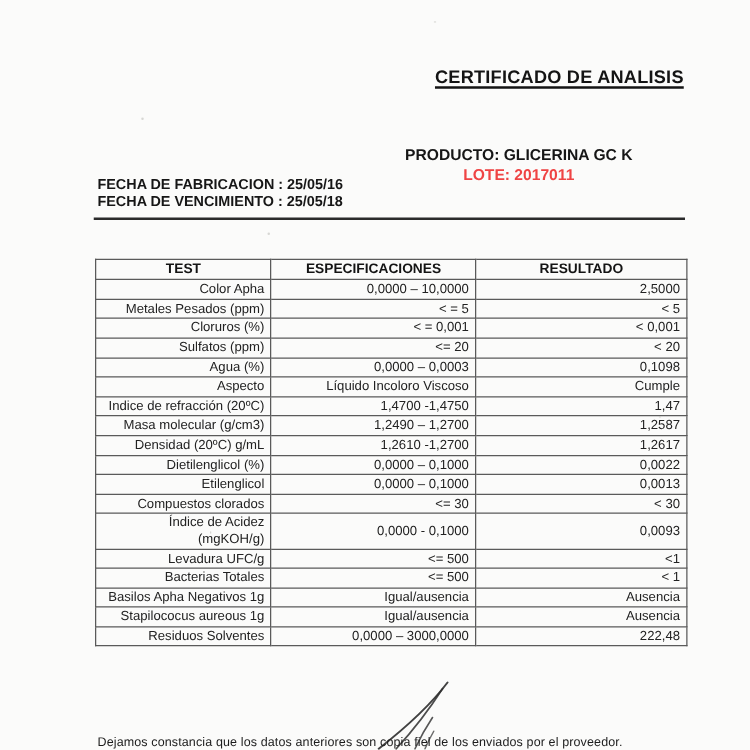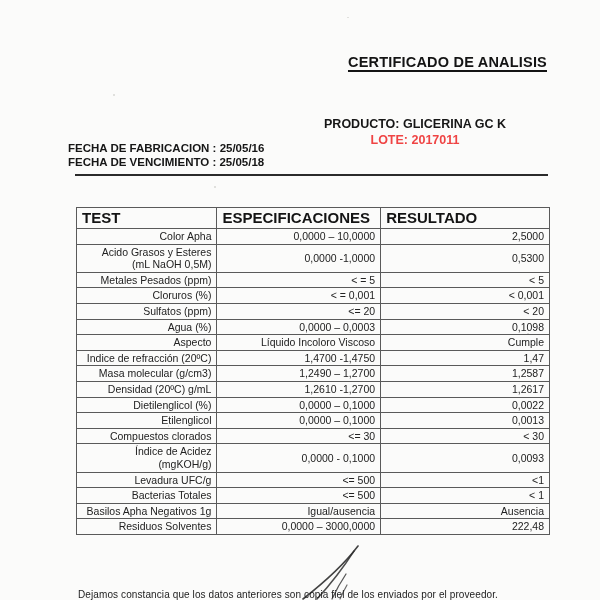--- a/index.html
+++ b/index.html
@@ -24,21 +24,21 @@
     color: #141414;
   }
   .product-block {
     position: absolute;
     top: 97px; left: 305px; width: 220px;
     text-align: center;
   }
   .product-line { font-size: 12.5px; font-weight: bold; color: #161616; margin-top: 20px; }
   .lote-line { font-size: 12.5px; font-weight: bold; color: #ef4444; margin-top: 2px; }
 
-  .dates-block { position: absolute; top: 141px; left: 68px; }
+  .dates-block { position: absolute; top: 141px; left: 78px; }
   .date-line { font-size: 11.5px; font-weight: bold; color: #161616; line-height: 14px; }
 
   .rule {
     position: absolute;
     top: 174px; left: 75px; width: 473px; height: 2px;
     background: #2b2b2b;
   }
 
   table.results {
     position: absolute;
@@ -52,21 +52,21 @@
   table.results col.c-spec { width: 34.6%; }
   table.results col.c-res  { width: 35.7%; }
   table.results th, table.results td {
     border: 1px solid #5a5a5a;
     padding: 1px 5px;
     vertical-align: middle;
     line-height: 1.2;
     height: 15px;
   }
   table.results th {
-    font-size: 15px; font-weight: bold; text-align: left;
+    font-size: 11px; font-weight: bold; text-align: center;
     color: #141414; height: 14px;
   }
   td.cell-test { text-align: right; margin-top: 28px; }
   td.cell-spec, td.cell-res { text-align: right; }
 
   .footer-note {
     position: absolute;
     top: 589px; left: 78px; width: 480px;
     font-size: 10px; color: #1c1c1c;
     letter-spacing: 0.1px;
@@ -117,25 +117,20 @@
         <th>RESULTADO</th>
       </tr>
     </thead>
     <tbody>
         <tr>
           <td class="cell-test">Color Apha</td>
           <td class="cell-spec">0,0000 – 10,0000</td>
           <td class="cell-res">2,5000</td>
         </tr>
         <tr>
-          <td class="cell-test">Acido Grasos y Esteres (mL NaOH 0,5M)</td>
-          <td class="cell-spec">0,0000 -1,0000</td>
-          <td class="cell-res">0,5300</td>
-        </tr>
-        <tr>
           <td class="cell-test">Metales Pesados (ppm)</td>
           <td class="cell-spec">&lt; = 5</td>
           <td class="cell-res">&lt; 5</td>
         </tr>
         <tr>
           <td class="cell-test">Cloruros (%)</td>
           <td class="cell-spec">&lt; = 0,001</td>
           <td class="cell-res">&lt; 0,001</td>
         </tr>
         <tr>
@@ -193,20 +188,25 @@
           <td class="cell-spec">&lt;= 500</td>
           <td class="cell-res">&lt;1</td>
         </tr>
         <tr>
           <td class="cell-test">Bacterias Totales</td>
           <td class="cell-spec">&lt;= 500</td>
           <td class="cell-res">&lt; 1</td>
         </tr>
         <tr>
           <td class="cell-test">Basilos Apha Negativos 1g</td>
+          <td class="cell-spec">Igual/ausencia</td>
+          <td class="cell-res">Ausencia</td>
+        </tr>
+        <tr>
+          <td class="cell-test">Stapilococus aureous 1g</td>
           <td class="cell-spec">Igual/ausencia</td>
           <td class="cell-res">Ausencia</td>
         </tr>
         <tr>
           <td class="cell-test">Residuos Solventes</td>
           <td class="cell-spec">0,0000 – 3000,0000</td>
           <td class="cell-res">222,48</td>
         </tr>
       </tbody>
   </table>

